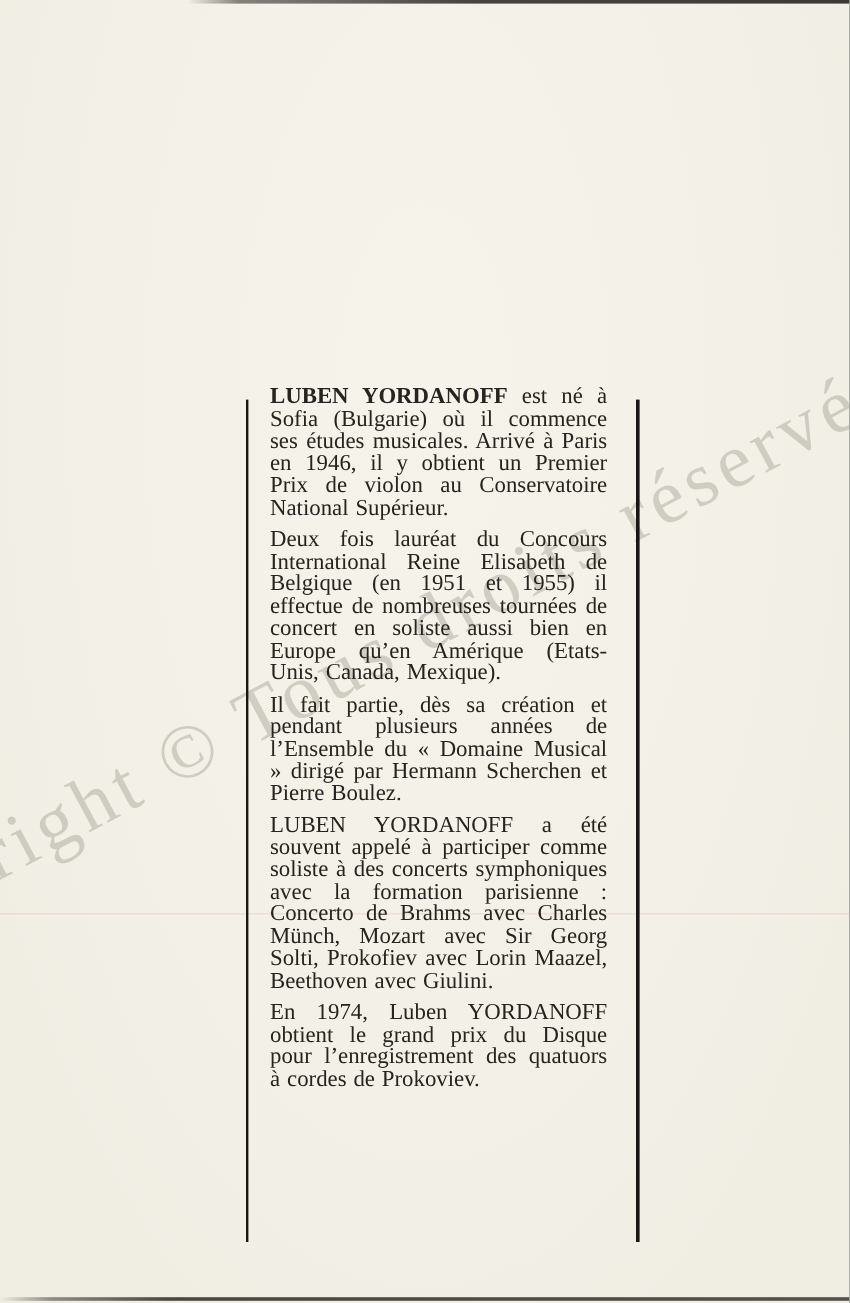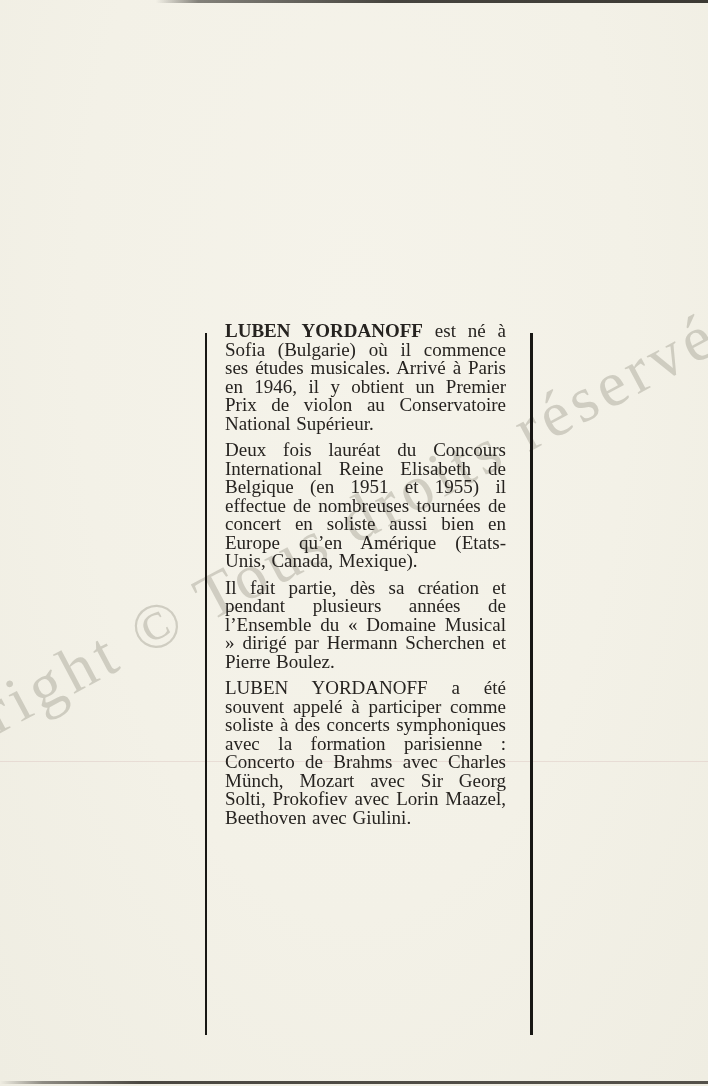--- a/index.html
+++ b/index.html
@@ -81,16 +81,17 @@
   <div class="crease"></div>
 
   <div class="rule rule-left"></div>
   <div class="rule rule-right"></div>
 
   <div class="text-block" id="bio">
       <p><span class="lead-bold">LUBEN YORDANOFF</span> est né à Sofia (Bulgarie) où il commence ses études musicales. Arrivé à Paris en 1946, il y obtient un Premier Prix de violon au Conservatoire National Supérieur.</p>
       <p>Deux fois lauréat du Concours International Reine Elisabeth de Belgique (en 1951 et 1955) il effectue de nombreuses tournées de concert en soliste aussi bien en Europe qu’en Amérique (Etats-Unis, Canada, Mexique).</p>
       <p>Il fait partie, dès sa création et pendant plusieurs années de l’Ensemble du « Domaine Musical » dirigé par Hermann Scherchen et Pierre Boulez.</p>
       <p><span class="lead-regular">LUBEN YORDANOFF</span> a été souvent appelé à participer comme soliste à des concerts symphoniques avec la formation parisienne : Concerto de Brahms avec Charles Münch, Mozart avec Sir Georg Solti, Prokofiev avec Lorin Maazel, Beethoven avec Giulini.</p>
+      <p>En 1974, Luben YORDANOFF obtient le grand prix du Disque pour l’enregistrement des quatuors à cordes de Prokoviev.</p>
     </div>
 
   <div class="scan-edge-bottom"></div>
 </div>
 
 </body></html>

